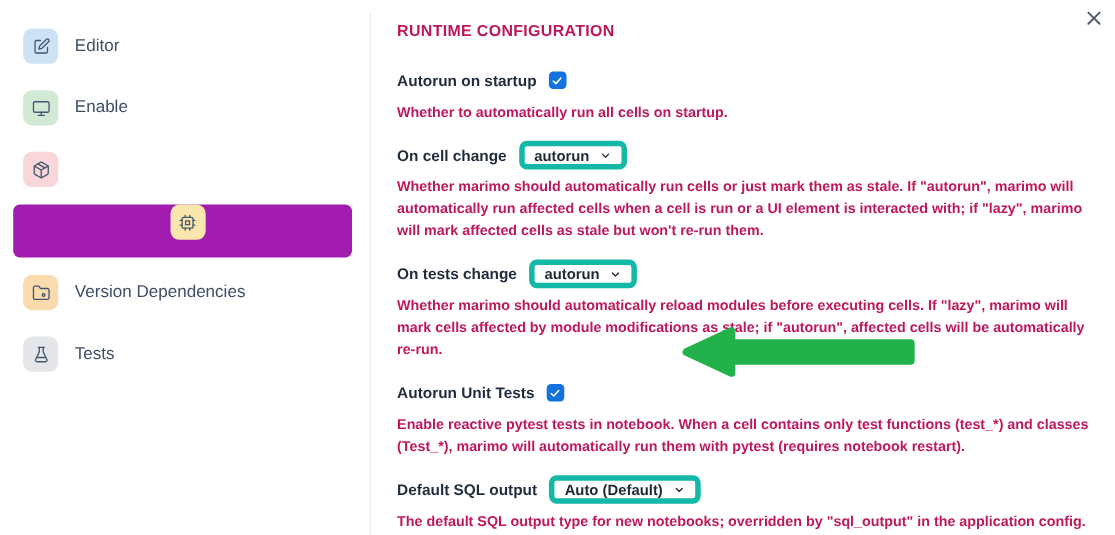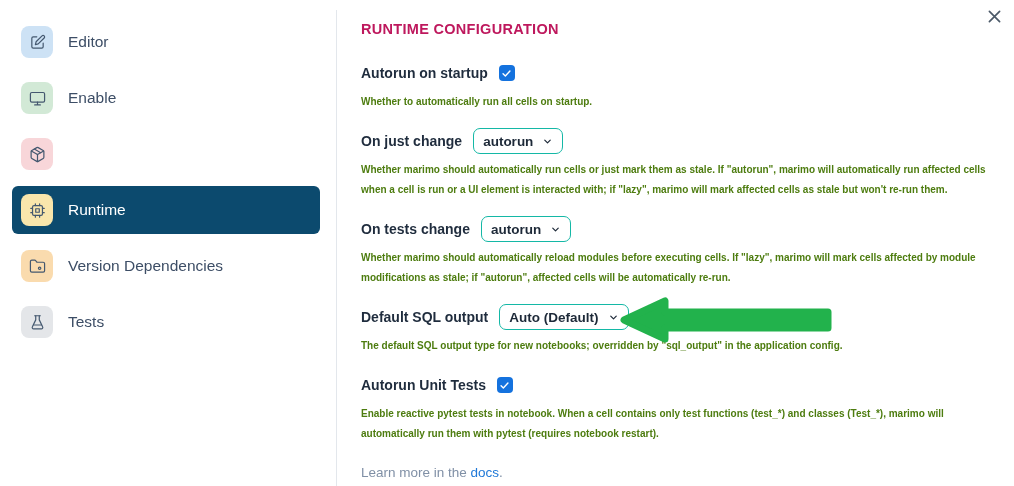--- a/index.html
+++ b/index.html
@@ -12,21 +12,21 @@
   .sidebar{
     position:absolute;left:0;top:10px;width:337px;height:486px;
     border-right:1px solid #e3e7ec;box-sizing:border-box;
     padding:8px 0 0 12px;background:#fff;
   }
   .side-item{
     display:flex;align-items:center;gap:15px;
     width:308px;height:48px;border-radius:6px;padding-left:9px;
     box-sizing:border-box;margin-bottom:8px;cursor:pointer;
   }
-  .side-item.selected{background:#0c4a6e;}
+  .side-item.selected{background:#a21caf;flex-direction:column;}
   .side-item.selected .side-label{color:#ffffff;}
   .tile{
     width:32px;height:32px;border-radius:8px;flex:0 0 32px;
     display:flex;align-items:center;justify-content:center;
   }
   .tile svg{width:17px;height:17px;stroke:#44586f;fill:none;
     stroke-width:1.7;stroke-linecap:round;stroke-linejoin:round;}
   .t-editor{background:#cde2f5;}
   .t-display{background:#d2e9d6;}
   .t-package{background:#f8d6d9;}
@@ -48,27 +48,27 @@
   .row{display:flex;align-items:center;gap:11px;height:28px;}
   .row-label{font-size:14px;color:#1f2c3d;}
   .checkbox{
     width:16px;height:16px;border-radius:4px;background:#1472DE;
     display:flex;align-items:center;justify-content:center;cursor:pointer;
   }
   .checkbox svg{width:11px;height:11px;stroke:#ffffff;stroke-width:3;fill:none;
     stroke-linecap:round;stroke-linejoin:round;}
   .select{
     display:inline-flex;align-items:center;gap:9px;height:26px;
-    border:1px solid #14b8a6;border-radius:7px;padding:0 9px;
+    border:5px solid #14b8a6;border-radius:7px;padding:0 9px;
     background:#fff;cursor:pointer;box-sizing:border-box;
   }
   .select .sel-value{font-size:13.5px;color:#1d2938;}
   .select svg{width:11px;height:11px;stroke:#1d2938;stroke-width:2.6;fill:none;
     stroke-linecap:round;stroke-linejoin:round;}
-  .desc{font-size:10px;line-height:20px;color:#4d7c0f;margin-top:5px;max-width:630px;}
+  .desc{font-size:13px;line-height:20px;color:#be185d;margin-top:5px;max-width:630px;}
   .footer-line{margin-top:21px;font-size:13.5px;color:#8090a6;}
   .footer-line .doc-link{color:#2079D8;cursor:pointer;}
   
   .green-arrow{position:absolute;left:617px;top:296px;width:220px;height:48px;pointer-events:none;}
 </style>
 </head>
 <body>
 
 <nav class="sidebar">
 
@@ -157,21 +157,21 @@
         <svg viewBox="0 0 24 24">
             <polyline points="4.5 12.5 9.5 17.5 19.5 6.5"></polyline>
           </svg>
       </span>
     </div>
     <div class="desc">Whether to automatically run all cells on startup.</div>
   </section>
 
   <section class="sec">
     <div class="row">
-      <span class="row-label">On just change</span>
+      <span class="row-label">On cell change</span>
       <span class="select">
         <span class="sel-value">autorun</span>
         <svg viewBox="0 0 24 24">
             <path d="m6 9 6 6 6-6"></path>
           </svg>
       </span>
     </div>
     <div class="desc">Whether marimo should automatically run cells or just mark them as stale. If "autorun", marimo will automatically run affected cells when a cell is run or a UI element is interacted with; if "lazy", marimo will mark affected cells as stale but won't re-run them.</div>
   </section>
 
@@ -183,42 +183,42 @@
         <svg viewBox="0 0 24 24">
             <path d="m6 9 6 6 6-6"></path>
           </svg>
       </span>
     </div>
     <div class="desc">Whether marimo should automatically reload modules before executing cells. If "lazy", marimo will mark cells affected by module modifications as stale; if "autorun", affected cells will be automatically re-run.</div>
   </section>
 
   <section class="sec">
     <div class="row">
+      <span class="row-label">Autorun Unit Tests</span>
+      <span class="checkbox">
+        <svg viewBox="0 0 24 24">
+            <polyline points="4.5 12.5 9.5 17.5 19.5 6.5"></polyline>
+          </svg>
+      </span>
+    </div>
+    <div class="desc">Enable reactive pytest tests in notebook. When a cell contains only test functions (test_*) and classes (Test_*), marimo will automatically run them with pytest (requires notebook restart).</div>
+  </section>
+
+  <section class="sec">
+    <div class="row">
       <span class="row-label">Default SQL output</span>
       <span class="select">
         <span class="sel-value">Auto (Default)</span>
         <svg viewBox="0 0 24 24">
             <path d="m6 9 6 6 6-6"></path>
           </svg>
       </span>
     </div>
     <div class="desc">The default SQL output type for new notebooks; overridden by "sql_output" in the application config.</div>
   </section>
 
-  <section class="sec">
-    <div class="row">
-      <span class="row-label">Autorun Unit Tests</span>
-      <span class="checkbox">
-        <svg viewBox="0 0 24 24">
-            <polyline points="4.5 12.5 9.5 17.5 19.5 6.5"></polyline>
-          </svg>
-      </span>
-    </div>
-    <div class="desc">Enable reactive pytest tests in notebook. When a cell contains only test functions (test_*) and classes (Test_*), marimo will automatically run them with pytest (requires notebook restart).</div>
-  </section>
-
   <div class="footer-line"><span>Learn more in the </span><span class="doc-link">docs</span><span>.</span></div>
 
 </main>
 
 <svg class="green-arrow" viewBox="0 0 220 48">
   <path d="M7 24 L48 5 L48 16 L211 16 L211 32 L48 32 L48 43 Z" fill="#22B24C" stroke="#22B24C" stroke-width="7" stroke-linejoin="round" stroke-linecap="round"></path>
 </svg>
 
 </body></html>

